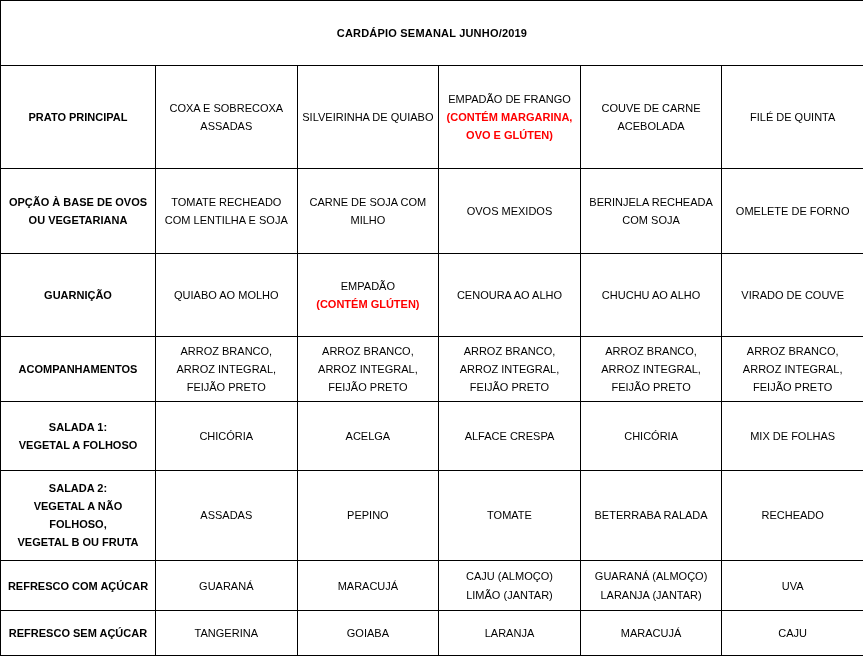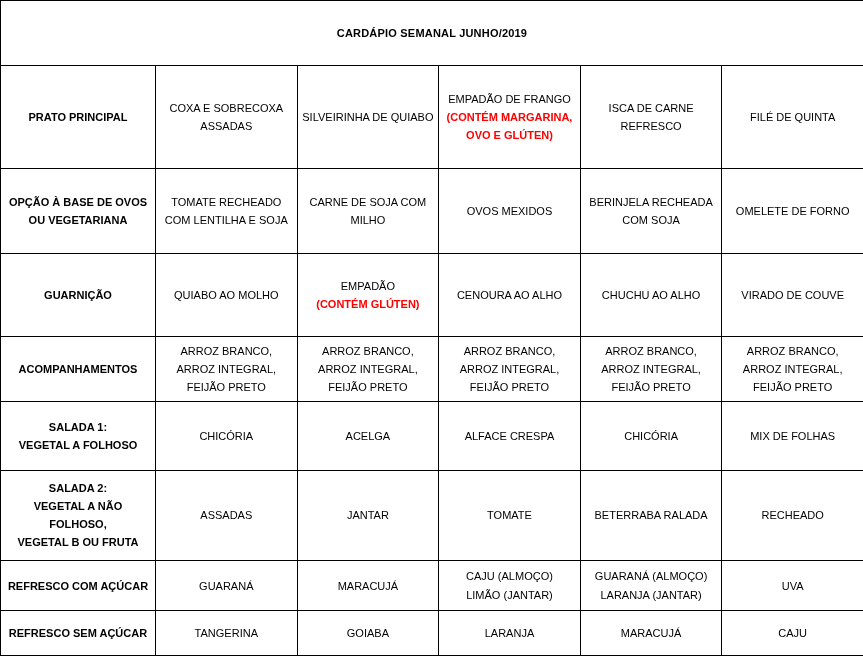--- a/index.html
+++ b/index.html
@@ -77,21 +77,21 @@
           <span class="ln">COXA E SOBRECOXA ASSADAS</span>
         </td>
     <td>
           <span class="ln">SILVEIRINHA DE QUIABO</span>
         </td>
     <td>
       <span class="ln">EMPADÃO DE FRANGO</span>
       <span class="ln allergen">(CONTÉM MARGARINA, OVO E GLÚTEN)</span>
     </td>
     <td>
-          <span class="ln">ISCA DE CARNE REFRESCO</span>
+          <span class="ln">COUVE DE CARNE ACEBOLADA</span>
         </td>
     <td>
           <span class="ln">FILÉ DE QUINTA</span>
         </td>
   </tr>
 
   <tr style="height:78px">
     <th class="rlabel">
       <span class="ln">OPÇÃO À BASE DE OVOS</span>
       <span class="ln">OU VEGETARIANA</span>
@@ -181,21 +181,21 @@
   <tr style="height:83px">
     <th class="rlabel">
       <span class="ln">SALADA 2:</span>
       <span class="ln">VEGETAL A NÃO FOLHOSO,</span>
       <span class="ln">VEGETAL B OU FRUTA</span>
     </th>
     <td>
           <span class="ln">ASSADAS</span>
         </td>
     <td>
-          <span class="ln">JANTAR</span>
+          <span class="ln">PEPINO</span>
         </td>
     <td>
           <span class="ln">TOMATE</span>
         </td>
     <td>
           <span class="ln">BETERRABA RALADA</span>
         </td>
     <td>
           <span class="ln">RECHEADO</span>
         </td>

